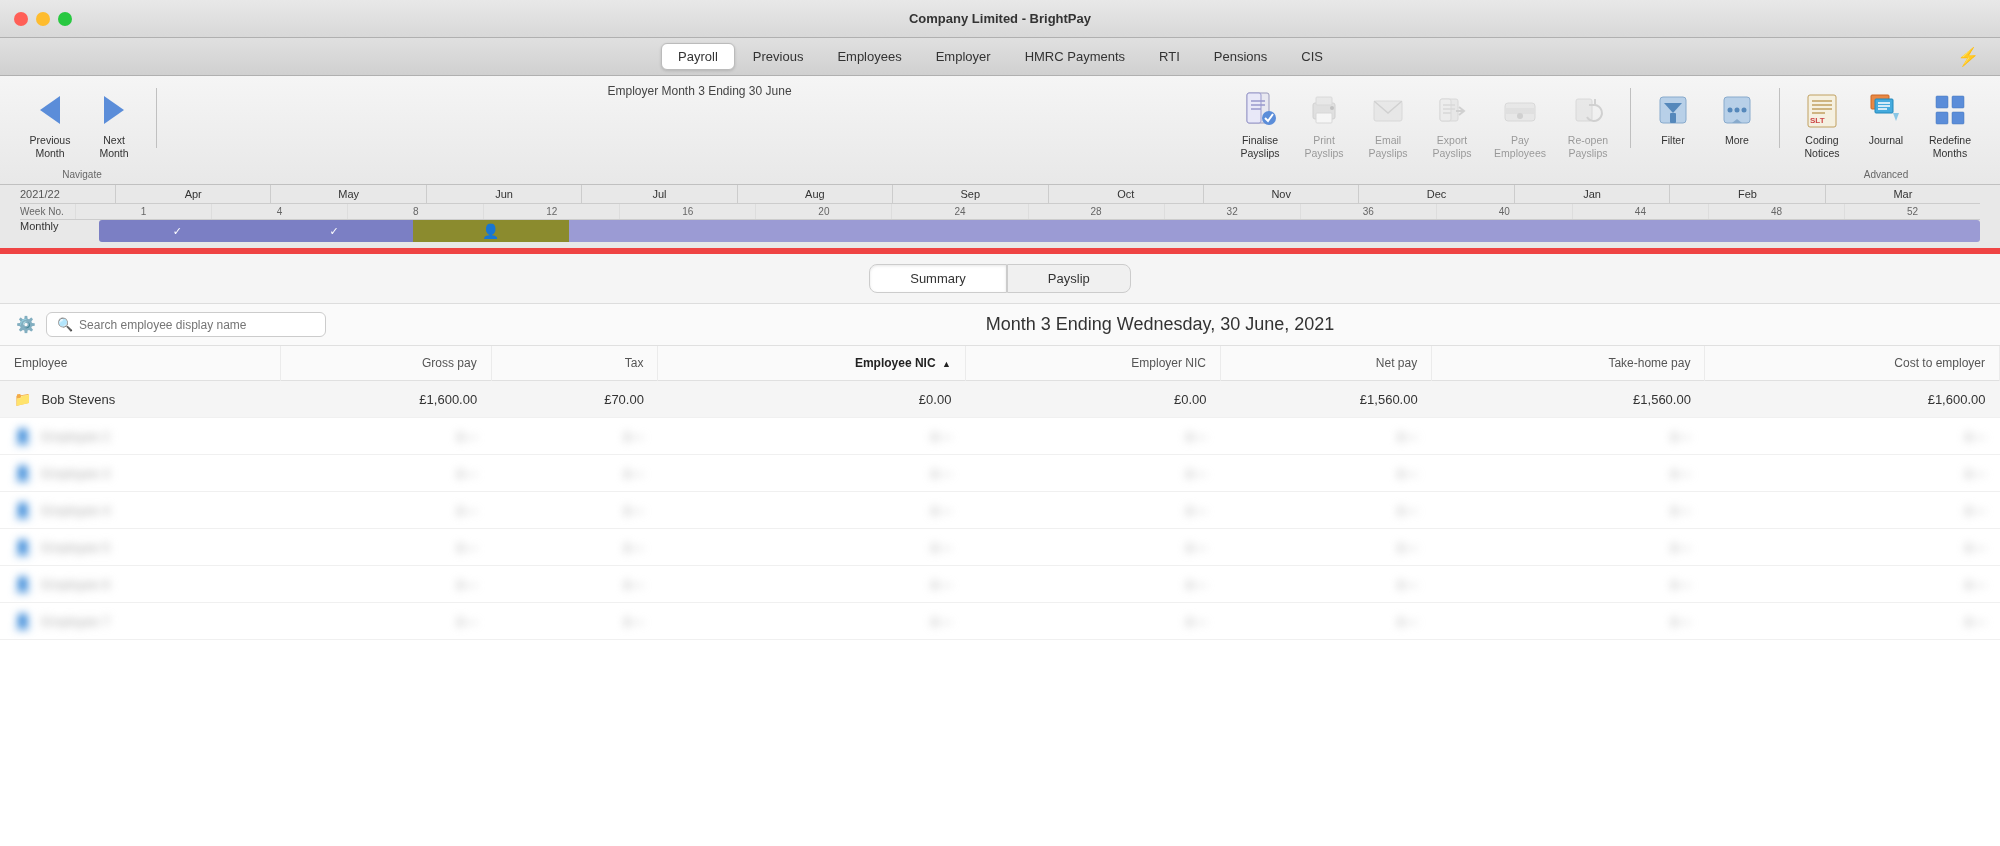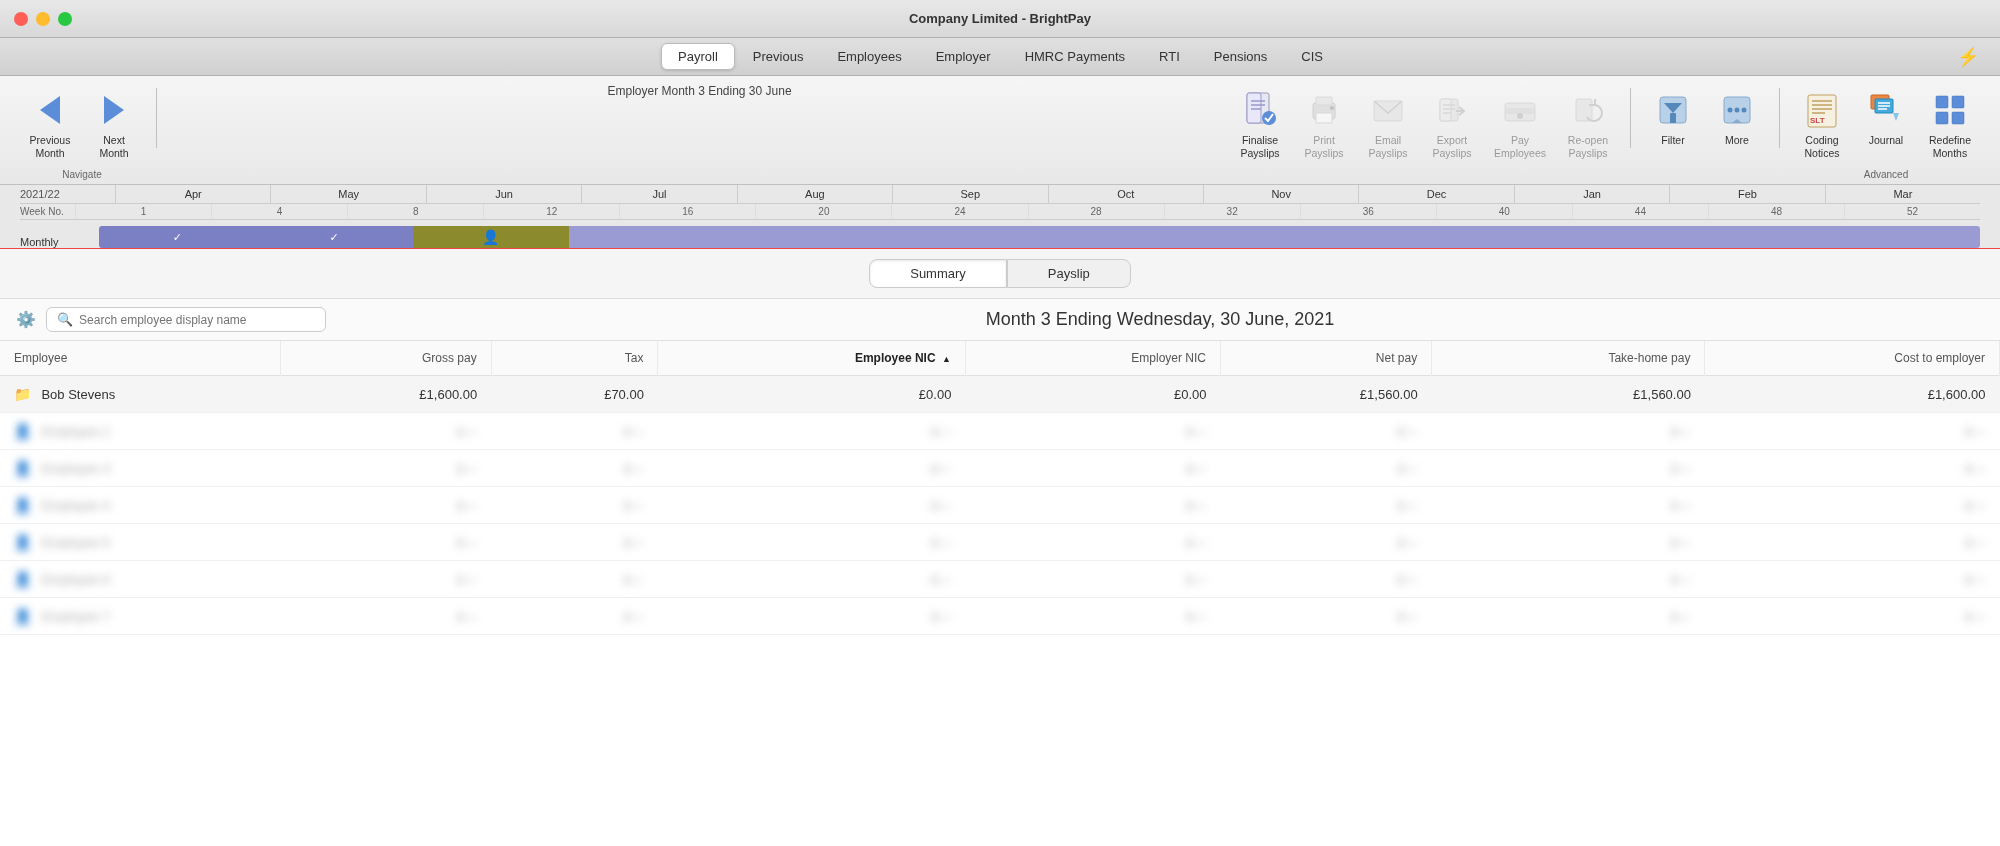--- a/index.html
+++ b/index.html
@@ -162,21 +162,21 @@
       align-items: flex-end;
       justify-content: center;
       padding-bottom: 8px;
       font-size: 12px;
       color: #444;
     }
 
     
     .timeline-section {
       background: #e8e8e8;
-      border-bottom: 1px solid #ef4444;
+      border-bottom: 6px solid #ef4444;
       padding: 0 20px;
     }
     .timeline-header {
       display: flex;
       font-size: 11px;
       color: #555;
       border-bottom: 1px solid #ccc;
     }
     .timeline-year-label {
       width: 55px;
@@ -213,21 +213,21 @@
     }
     .timeline-week {
       flex: 1;
       text-align: center;
       padding: 2px 0;
       font-size: 10px;
       border-left: 1px solid #ddd;
     }
     .timeline-payroll-row {
       display: flex;
-      align-items: flex-end;
+      align-items: flex-start;
       height: 28px;
       gap: 24px;
     }
     .timeline-row-label {
       width: 55px;
       font-size: 11px;
       color: #333;
       flex-shrink: 0;
     }
     .timeline-bars {

